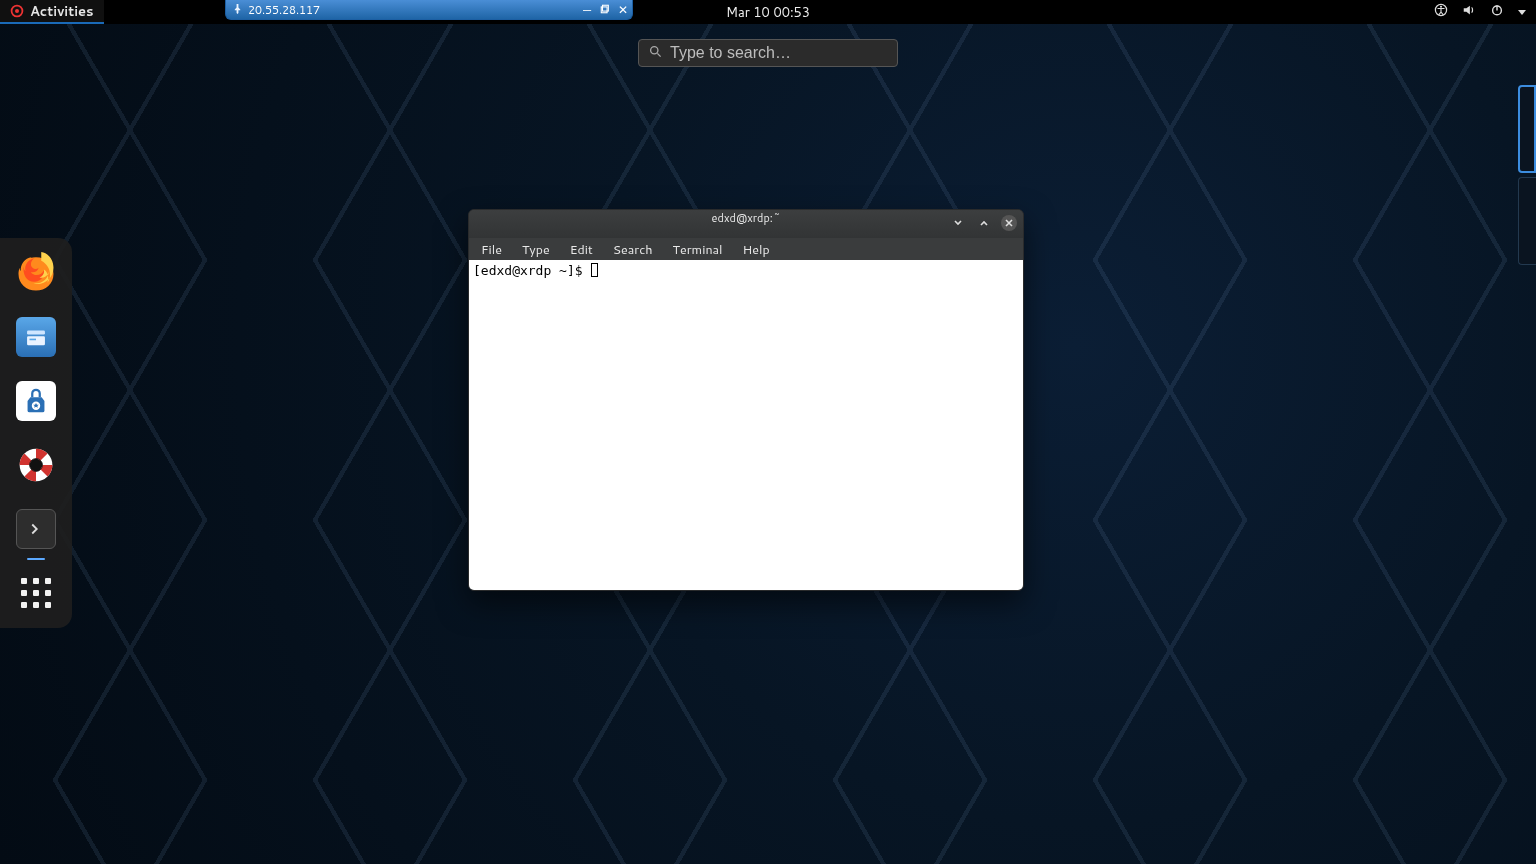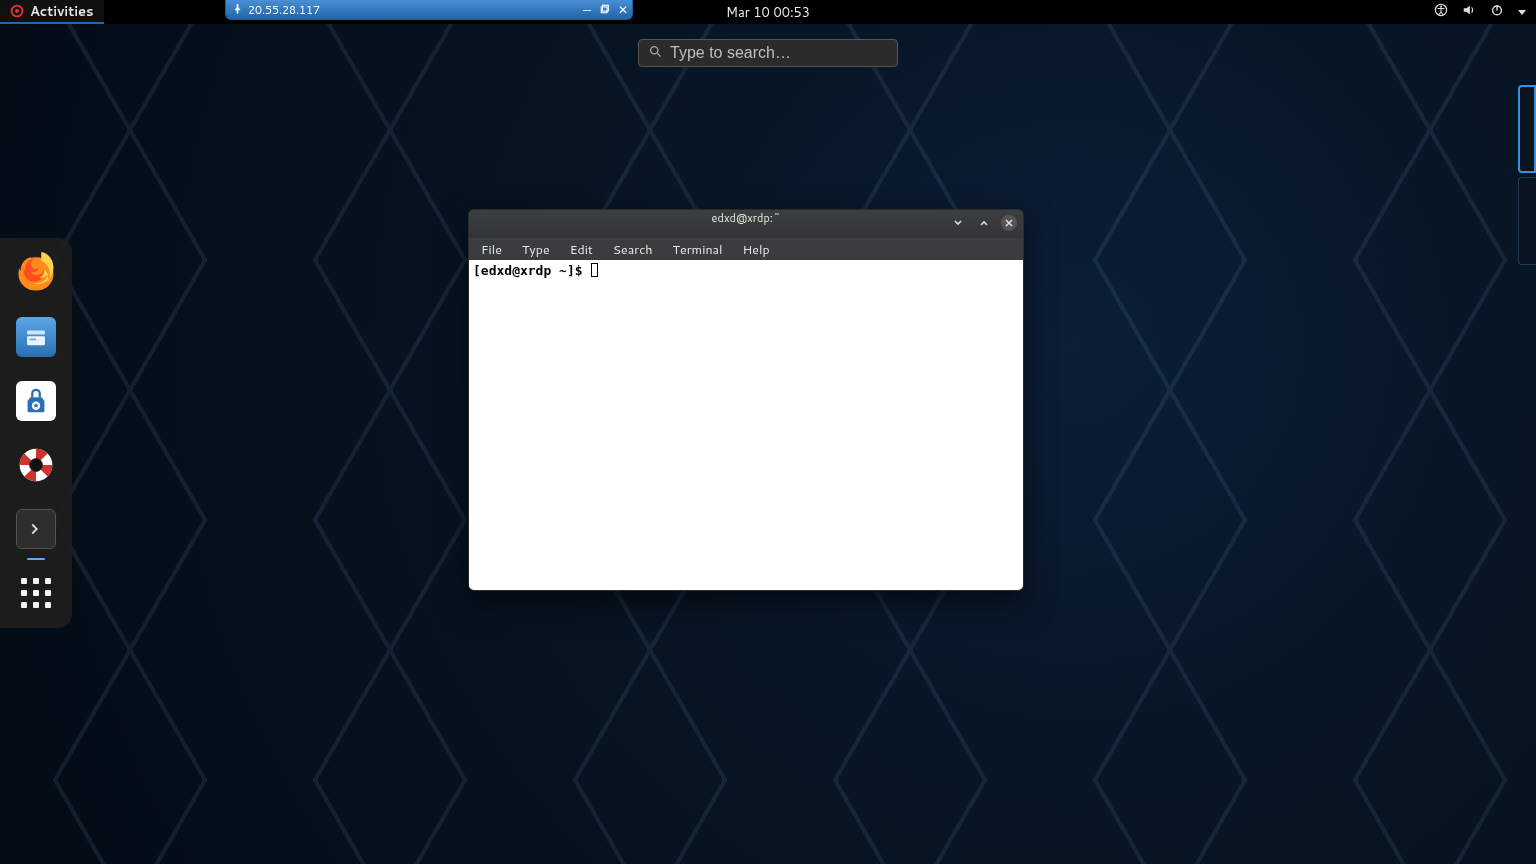--- a/index.html
+++ b/index.html
@@ -69,21 +69,21 @@
   .term-titlebtns{ position:absolute; right:6px; top:4px; display:flex; gap:8px; align-items:center; }
   .tbtn{ width:18px; height:18px; display:flex; align-items:center; justify-content:center; color:#ddd; }
   .tbtn.circle{ width:16px; height:16px; border-radius:50%; background:#555; }
   .term-menubar{ height:22px; display:flex; align-items:center; gap:8px; padding:0 6px; background:#3a3c3d; color:#e9e9e9; font-size:12.5px; }
   .term-menubar .mi{ padding:2px 6px; border-radius:3px; }
   .term-body{ background:#fff; color:#000; font-family:"DejaVu Sans Mono","Menlo",monospace; font-size:13px; line-height:17px;
     padding:1px 4px; height:330px; position:relative; overflow-y:scroll; }
   .term-body::-webkit-scrollbar{ width:10px; }
   .term-body::-webkit-scrollbar-track{ background:#e8e8e8; }
   .term-body::-webkit-scrollbar-thumb{ background:#bcbcbc; }
-  .prompt-line{ white-space:pre;font-weight:bold; }
+  .prompt-line{ white-space:pre; }
   .cursor{ display:inline-block; width:7px; height:14px; border:1px solid #000; position:relative; top:2px; margin-left:1px; }
 </style>
 </head>
 <body>
 
 <div class="wallpaper-pattern"></div>
 
 <div class="top-panel">
   <div class="activities">
     <span class="app-icon">

